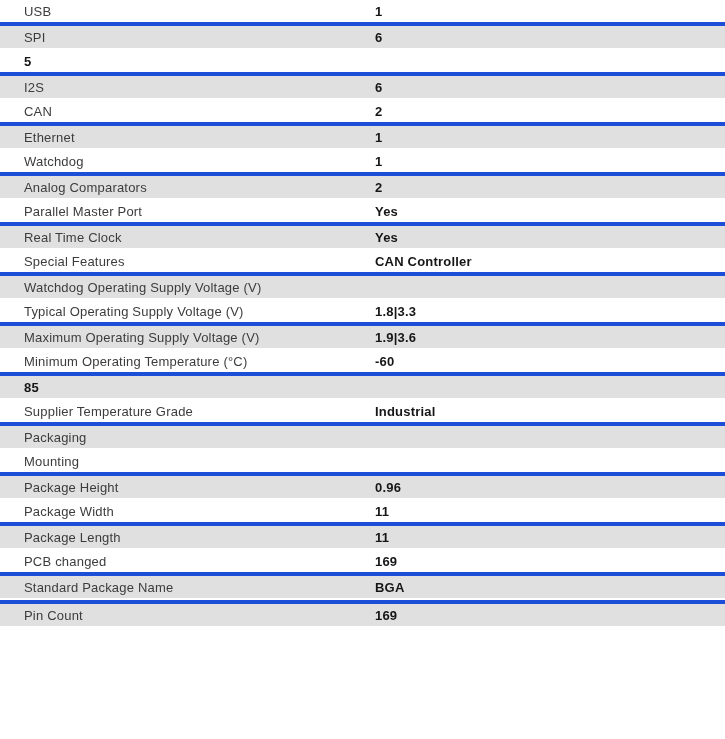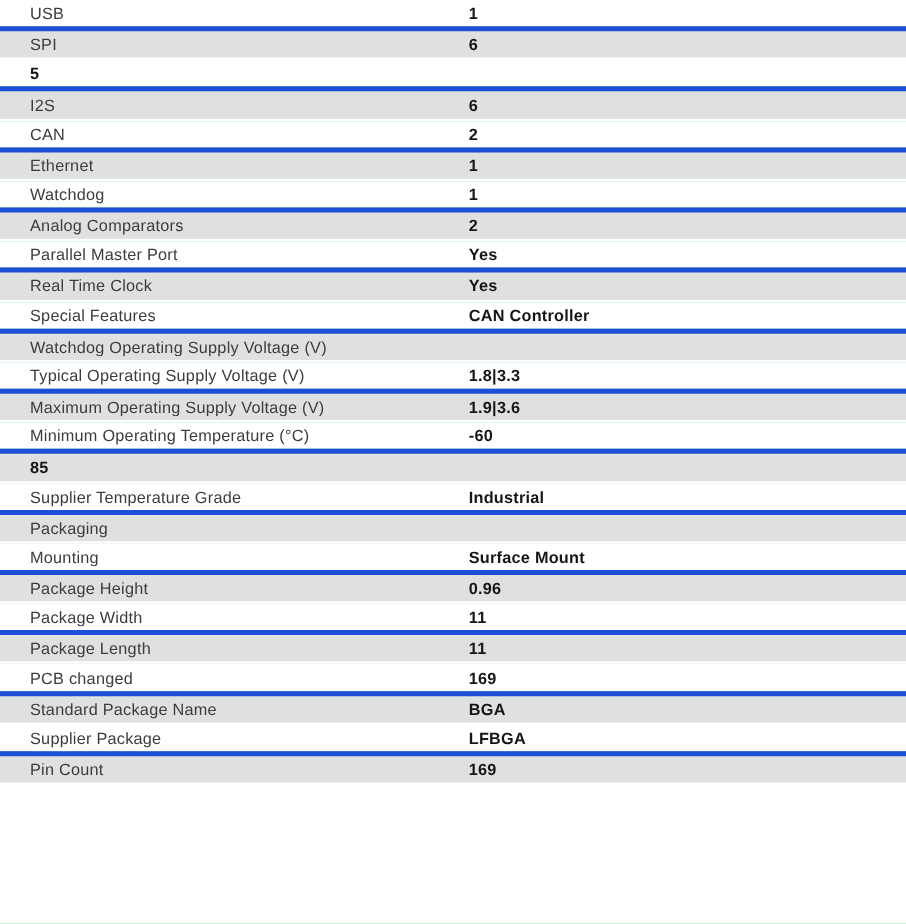--- a/index.html
+++ b/index.html
@@ -115,21 +115,20 @@
     </div>
     <div class="spec-row">
       <div class="cell-label">Supplier Temperature Grade</div>
       <div class="cell-value">Industrial</div>
     </div>
     <div class="spec-row alt">
       <div class="cell-label">Packaging</div>
     </div>
     <div class="spec-row">
       <div class="cell-label">Mounting</div>
-      <div class="cell-value">Surface Mount</div>
     </div>
     <div class="spec-row alt">
       <div class="cell-label">Package Height</div>
       <div class="cell-value">0.96</div>
     </div>
     <div class="spec-row">
       <div class="cell-label">Package Width</div>
       <div class="cell-value">11</div>
     </div>
     <div class="spec-row alt">
@@ -137,21 +136,17 @@
       <div class="cell-value">11</div>
     </div>
     <div class="spec-row">
       <div class="cell-label">PCB changed</div>
       <div class="cell-value">169</div>
     </div>
     <div class="spec-row alt">
       <div class="cell-label">Standard Package Name</div>
       <div class="cell-value">BGA</div>
     </div>
-    <div class="spec-row">
-      <div class="cell-label">Supplier Package</div>
-      <div class="cell-value">LFBGA</div>
-    </div>
     <div class="spec-row alt">
       <div class="cell-label">Pin Count</div>
       <div class="cell-value">169</div>
     </div>
   </div>
 
 </body></html>

